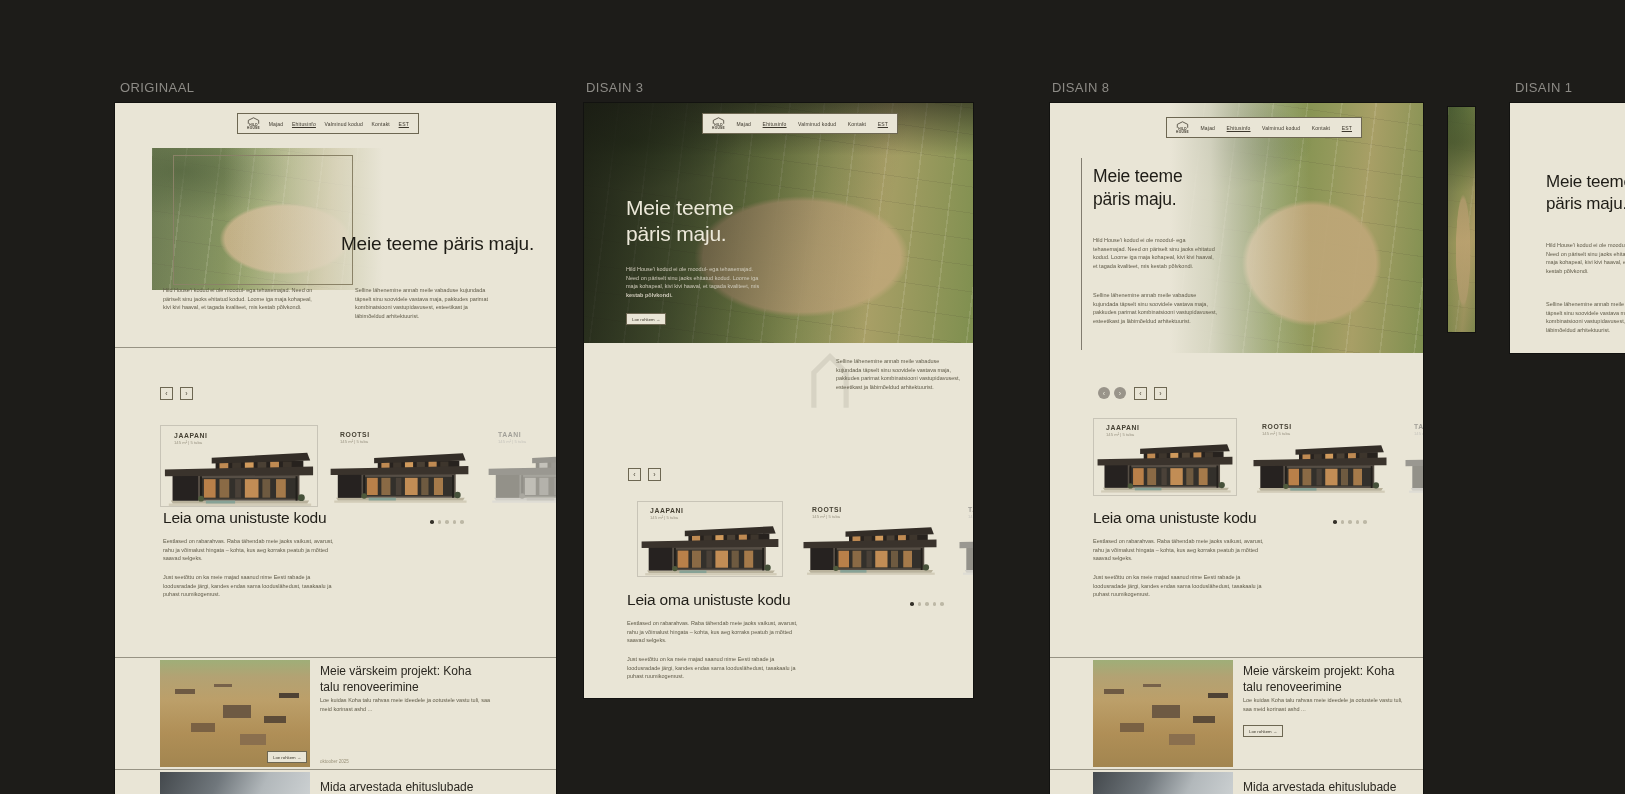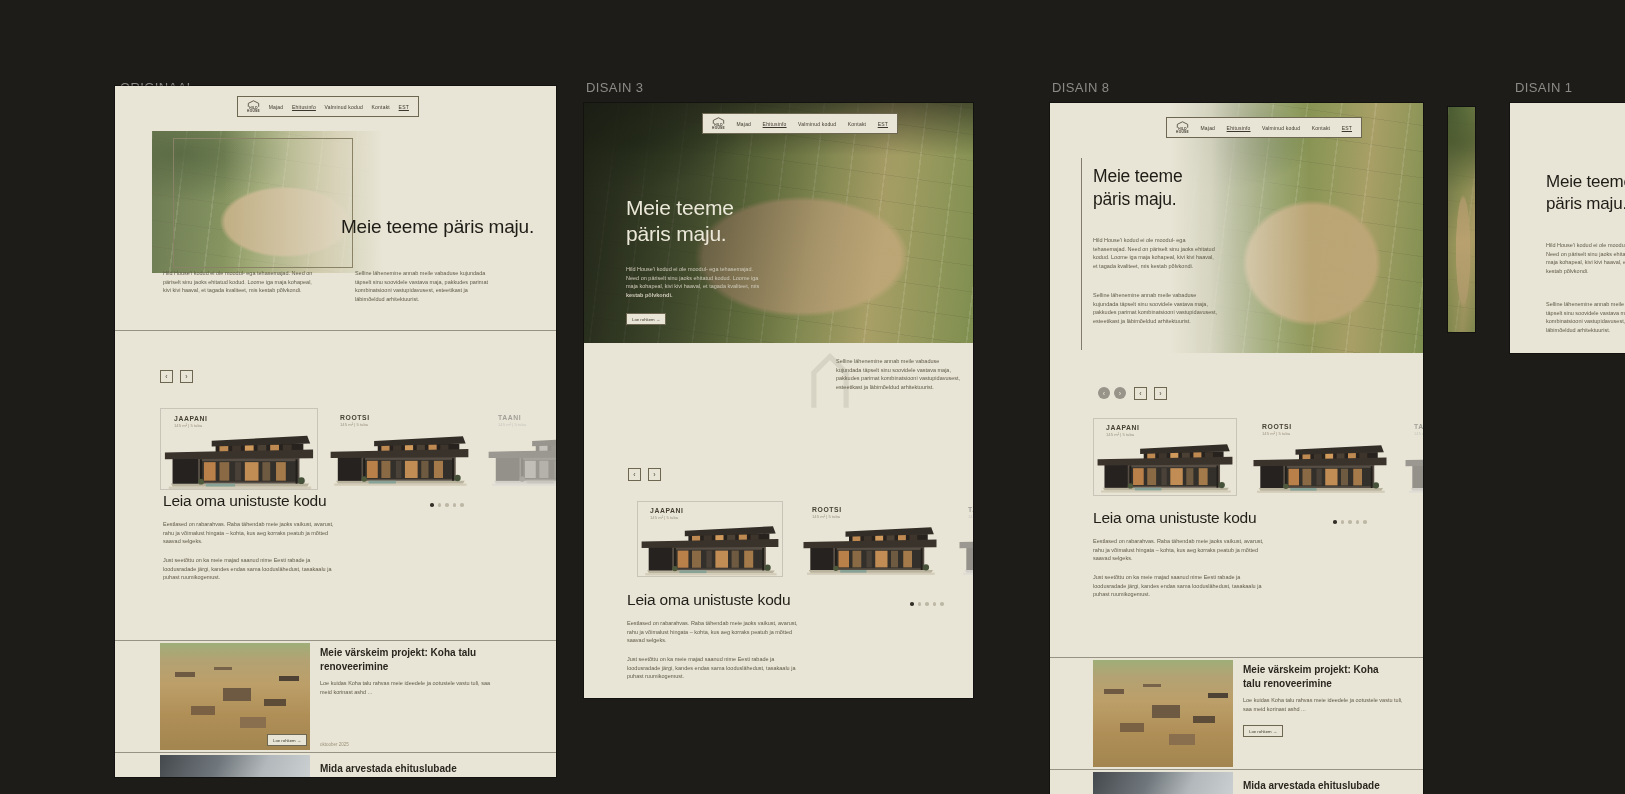--- a/index.html
+++ b/index.html
@@ -26,21 +26,21 @@
   .proj-img{position:absolute;background:
     linear-gradient(180deg,#9fae78 0%,#b3a273 16%,#bc9f69 38%,#b08f57 68%,#a2854f 100%);overflow:hidden;}
   .proj-img::after{content:"";position:absolute;left:42%;top:42%;width:28px;height:13px;background:#6e5a43;
     box-shadow:-34px 16px 0 -2px #7a6143,38px 8px 0 -3px #5d4c38,16px 28px 0 -1px #8a6f4e,
     -52px -20px 0 -4px #6e5a43,52px -16px 0 -4px #4e4234,-14px -26px 0 -5px #77624a;}
   .art-img{position:absolute;background:linear-gradient(115deg,#44494d 0%,#70777c 35%,#b2b8bb 62%,#d4d8d9 100%);}
   
   .h-hero{position:absolute;color:#1e1c16;font-weight:500;letter-spacing:-.2px;}
   .p{position:absolute;font-size:5.5px;line-height:1.55;color:#5f5a48;}
   .h-dream{position:absolute;font-size:15.5px;font-weight:500;color:#201e18;letter-spacing:-.2px;}
-  .h-art{position:absolute;font-size:10px;font-weight:bold;color:#2a2720;line-height:1.35;}
+  .h-art{position:absolute;font-size:12px;font-weight:normal;color:#2a2720;line-height:1.35;}
   .date{position:absolute;font-size:4.5px;color:#999179;}
   .btn-tiny{position:absolute;font-size:4.3px;color:#3c372c;background:#e9e5d6;border:1px solid #6d6752;
             padding:2.5px 5px;white-space:nowrap;cursor:pointer;z-index:5;}
   .divider{position:absolute;left:0;right:0;border-top:1px solid rgba(52,47,33,.45);}
   
   .arrow{position:absolute;width:13px;height:13px;border:1px solid #6d6752;color:#4a4536;font-size:7px;
          display:flex;align-items:center;justify-content:center;cursor:pointer;background:rgba(233,229,214,.6);}
   .arrow.circ{border-radius:50%;width:12px;height:12px;background:#99948a;color:#eceadd;border:none;}
   .card{position:absolute;}
   .card-t{font-size:6.8px;font-weight:bold;letter-spacing:.6px;color:#454033;}
@@ -57,21 +57,21 @@
 </head>
 <body>
 
 <div class="stage">
 
   <div class="flabel" style="left:120px;">ORIGINAAL</div>
   <div class="flabel" style="left:586px;">DISAIN 3</div>
   <div class="flabel" style="left:1052px;">DISAIN 8</div>
   <div class="flabel" style="left:1515px;">DISAIN 1</div>
 
-  <div class="frame" id="f-orig" style="left:115px;top:86px;width:441px;height:691px;">
+  <div class="frame" id="f-orig" style="left:115px;top:103px;width:441px;height:691px;">
 
     <div class="navbar" style="left:122px;top:10px;width:182px;">
       <span class="logo">
         <svg viewBox="0 0 20 10">
             <path d="M2 10 V4.8 L10 0.8 L18 4.8 V10" fill="none" stroke="currentColor" stroke-width="1.2"></path>
           </svg>
         <span class="logo-txt">
             <span>HILD</span>
             <span>HOUSE</span>
           </span>

